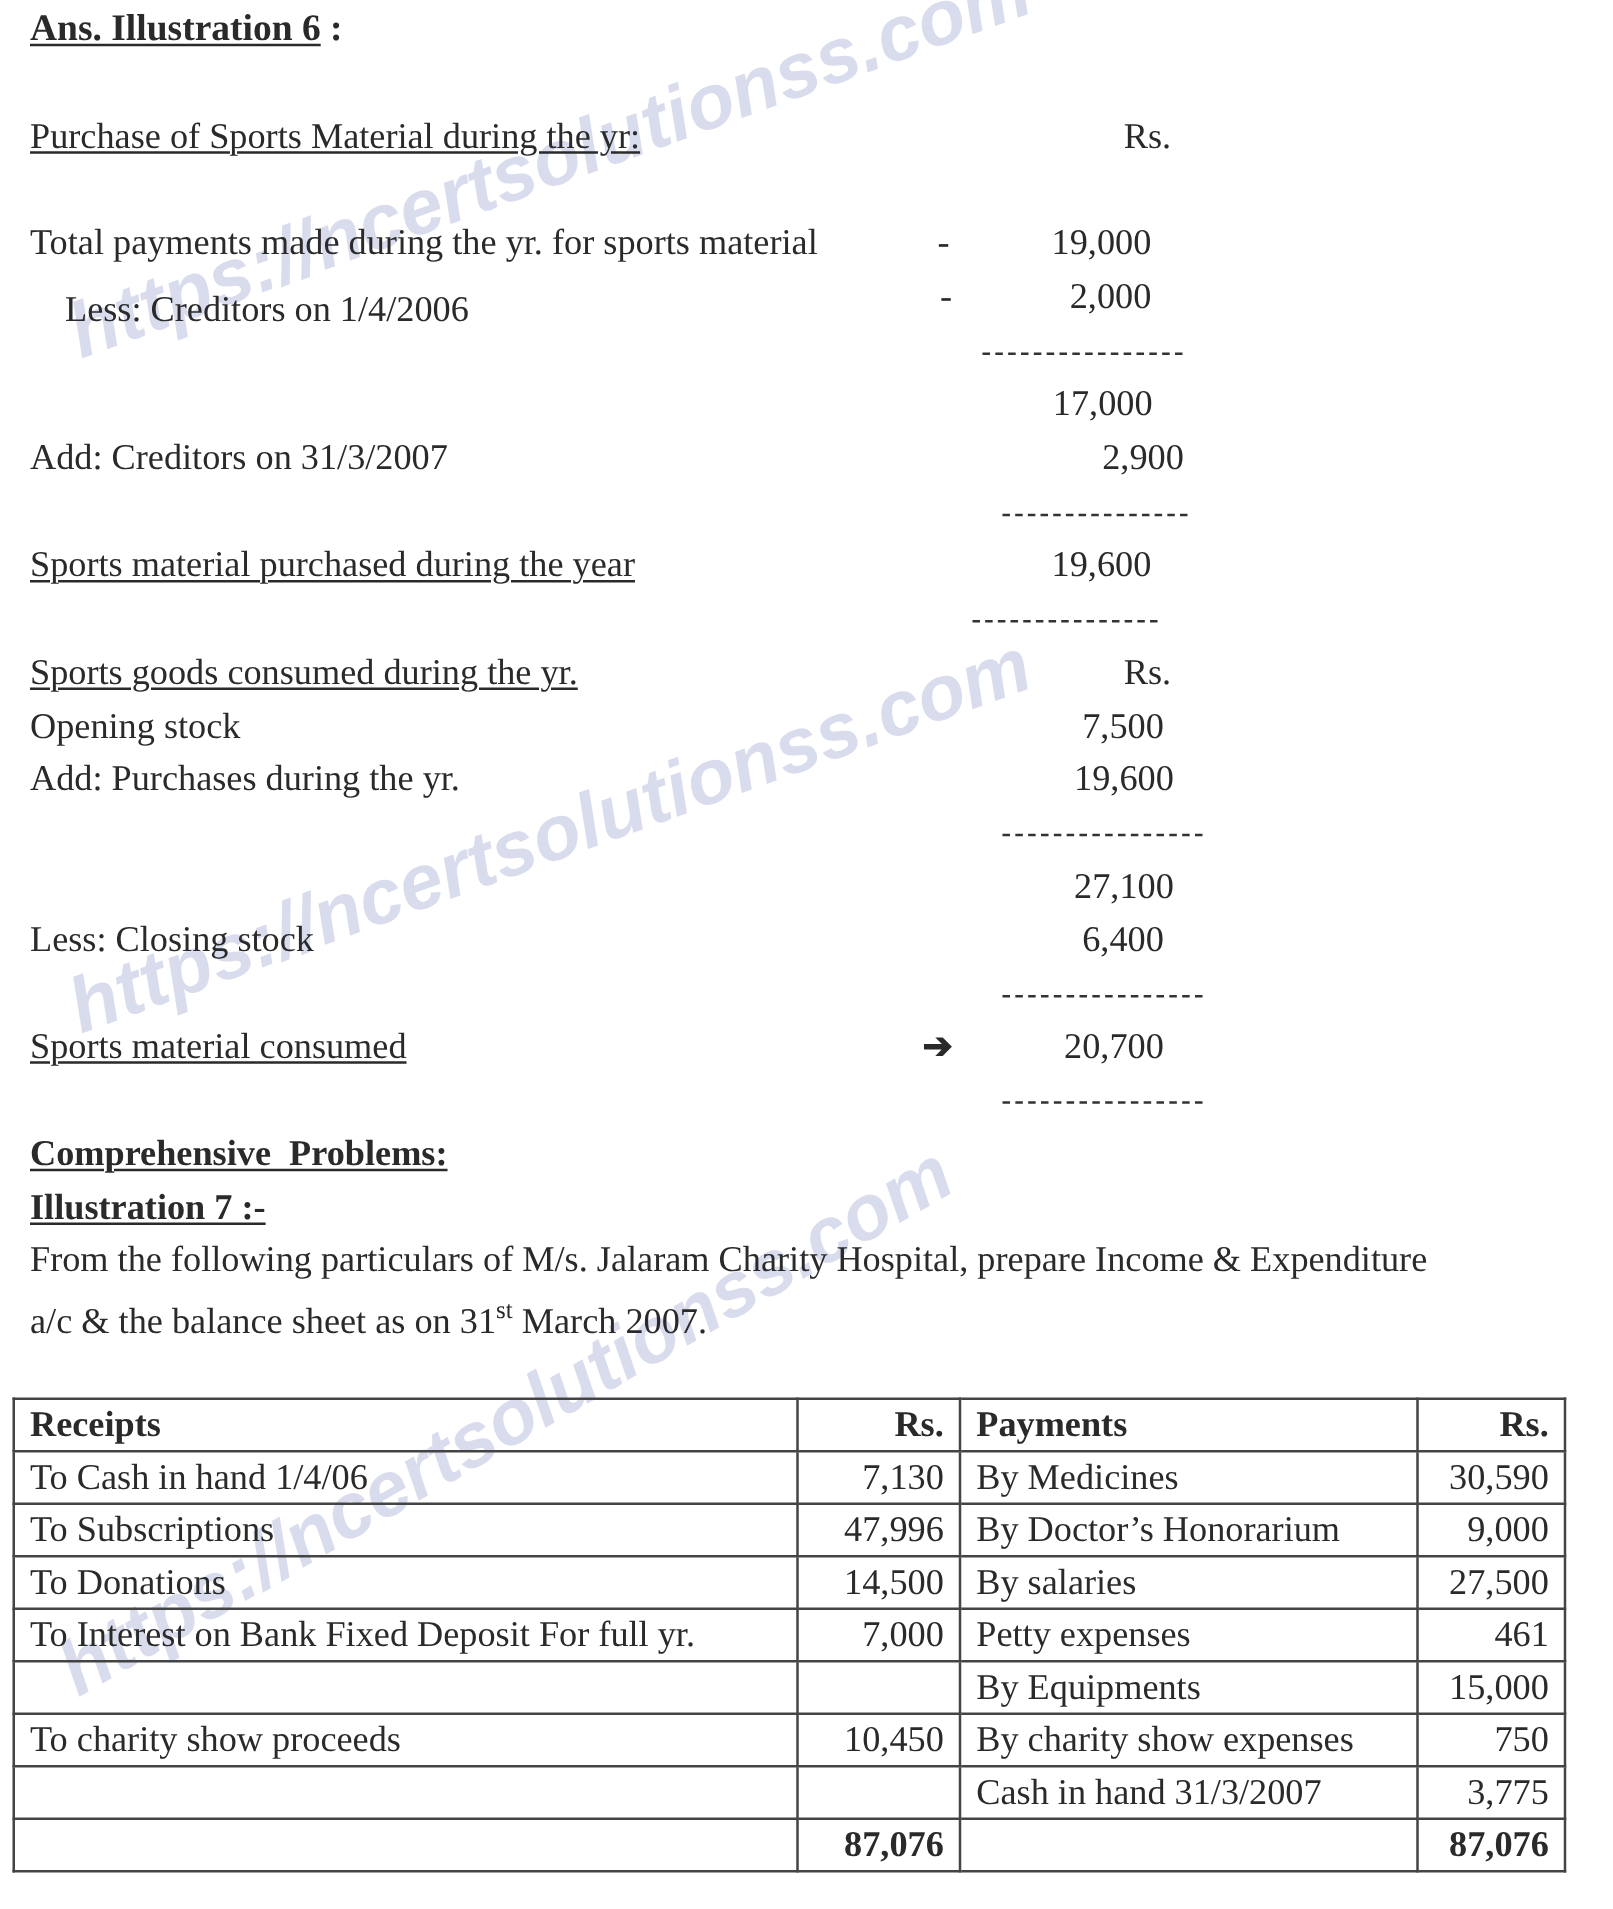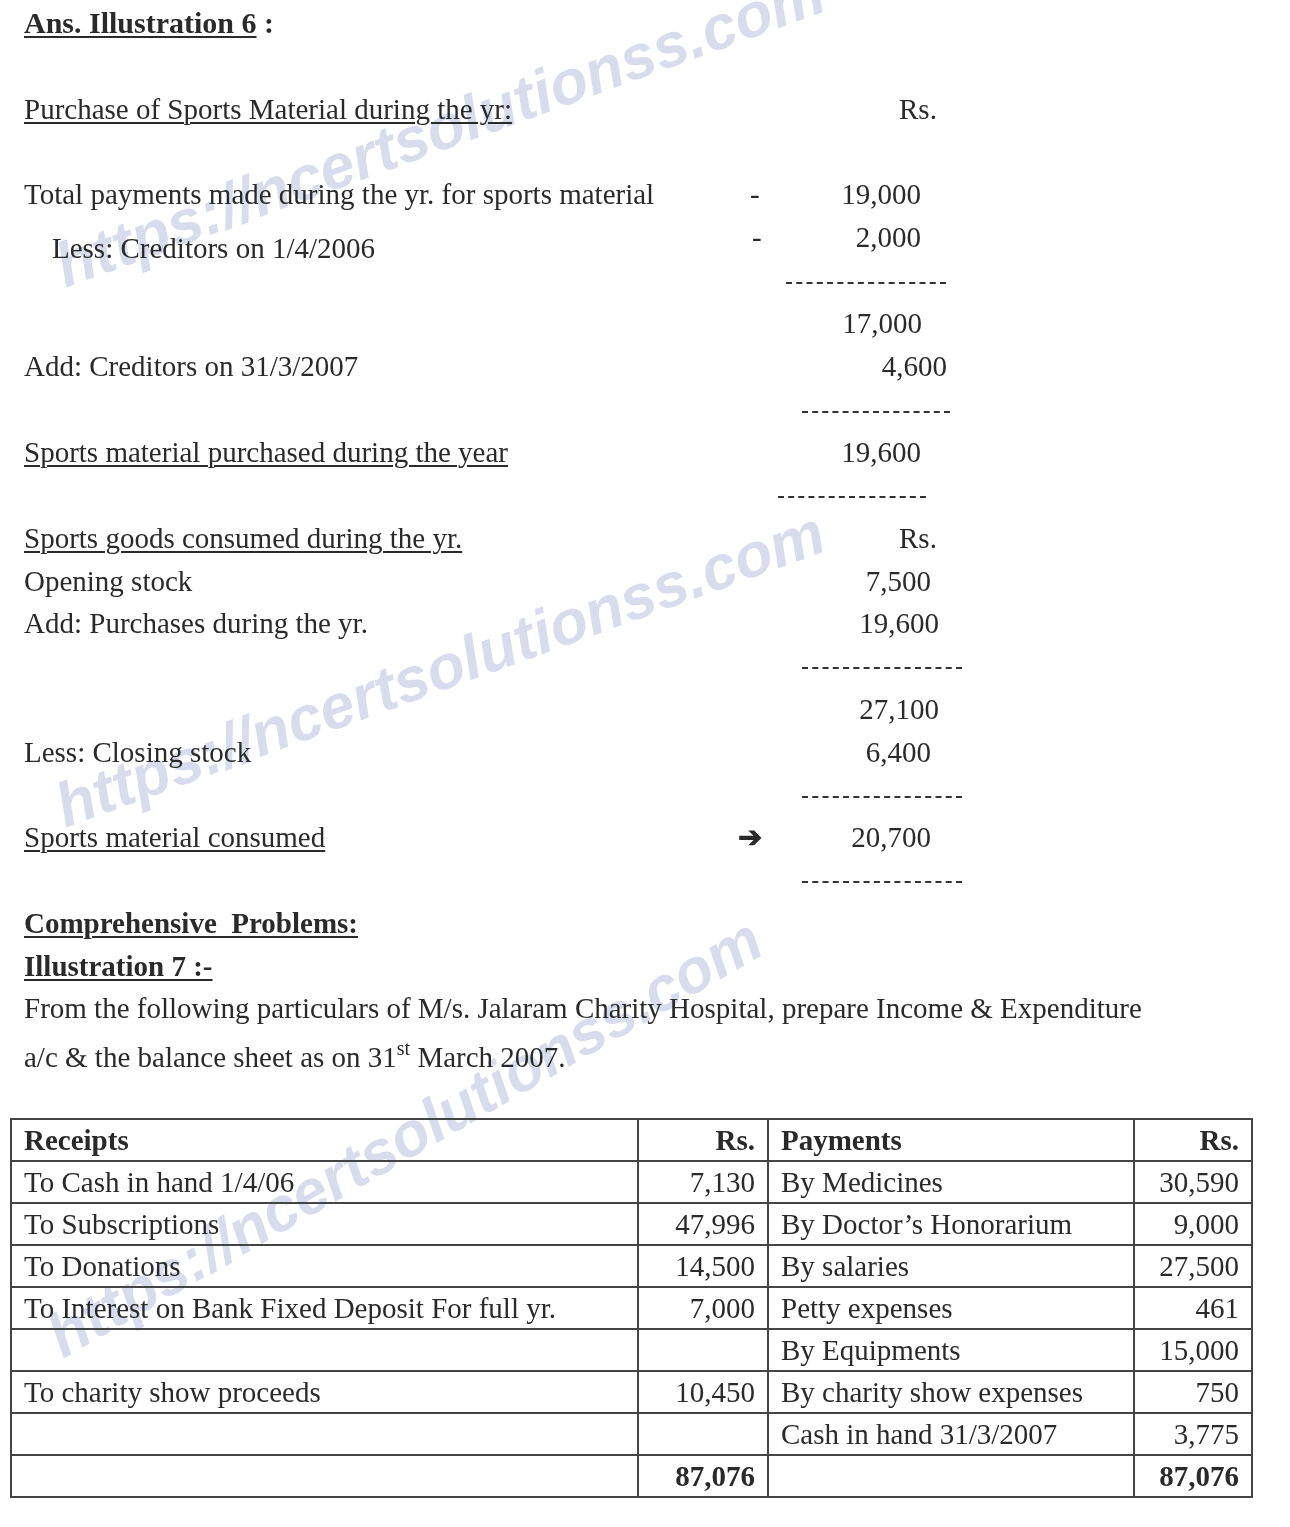--- a/index.html
+++ b/index.html
@@ -49,21 +49,21 @@
 
 <div class="abs" style="left:24px; top:234px;margin-left:28px;">Less: Creditors on 1/4/2006</div>
 <div class="abs" style="left:752px; top:223px;">-</div>
 <div class="abs num" style="right:369px; top:223px;">2,000</div>
 
 <div class="dash" style="left:786px; top:282px; width:160px;"></div>
 
 <div class="abs num" style="right:368px; top:309px;">17,000</div>
 
 <div class="abs" style="left:24px; top:352px;">Add: Creditors on 31/3/2007</div>
-<div class="abs num" style="right:343px; top:352px;">4,600</div>
+<div class="abs num" style="right:343px; top:352px;">2,900</div>
 
 <div class="dash" style="left:802px; top:411px; width:148px;"></div>
 
 <div class="abs u" style="left:24px; top:438px;">Sports material purchased during the year</div>
 <div class="abs num" style="right:369px; top:438px;">19,600</div>
 
 <div class="dash" style="left:778px; top:496px; width:148px;"></div>
 
 <div class="abs u" style="left:24px; top:524px;">Sports goods consumed during the yr.</div>
 <div class="abs" style="left:899px; top:524px;">Rs.</div>

